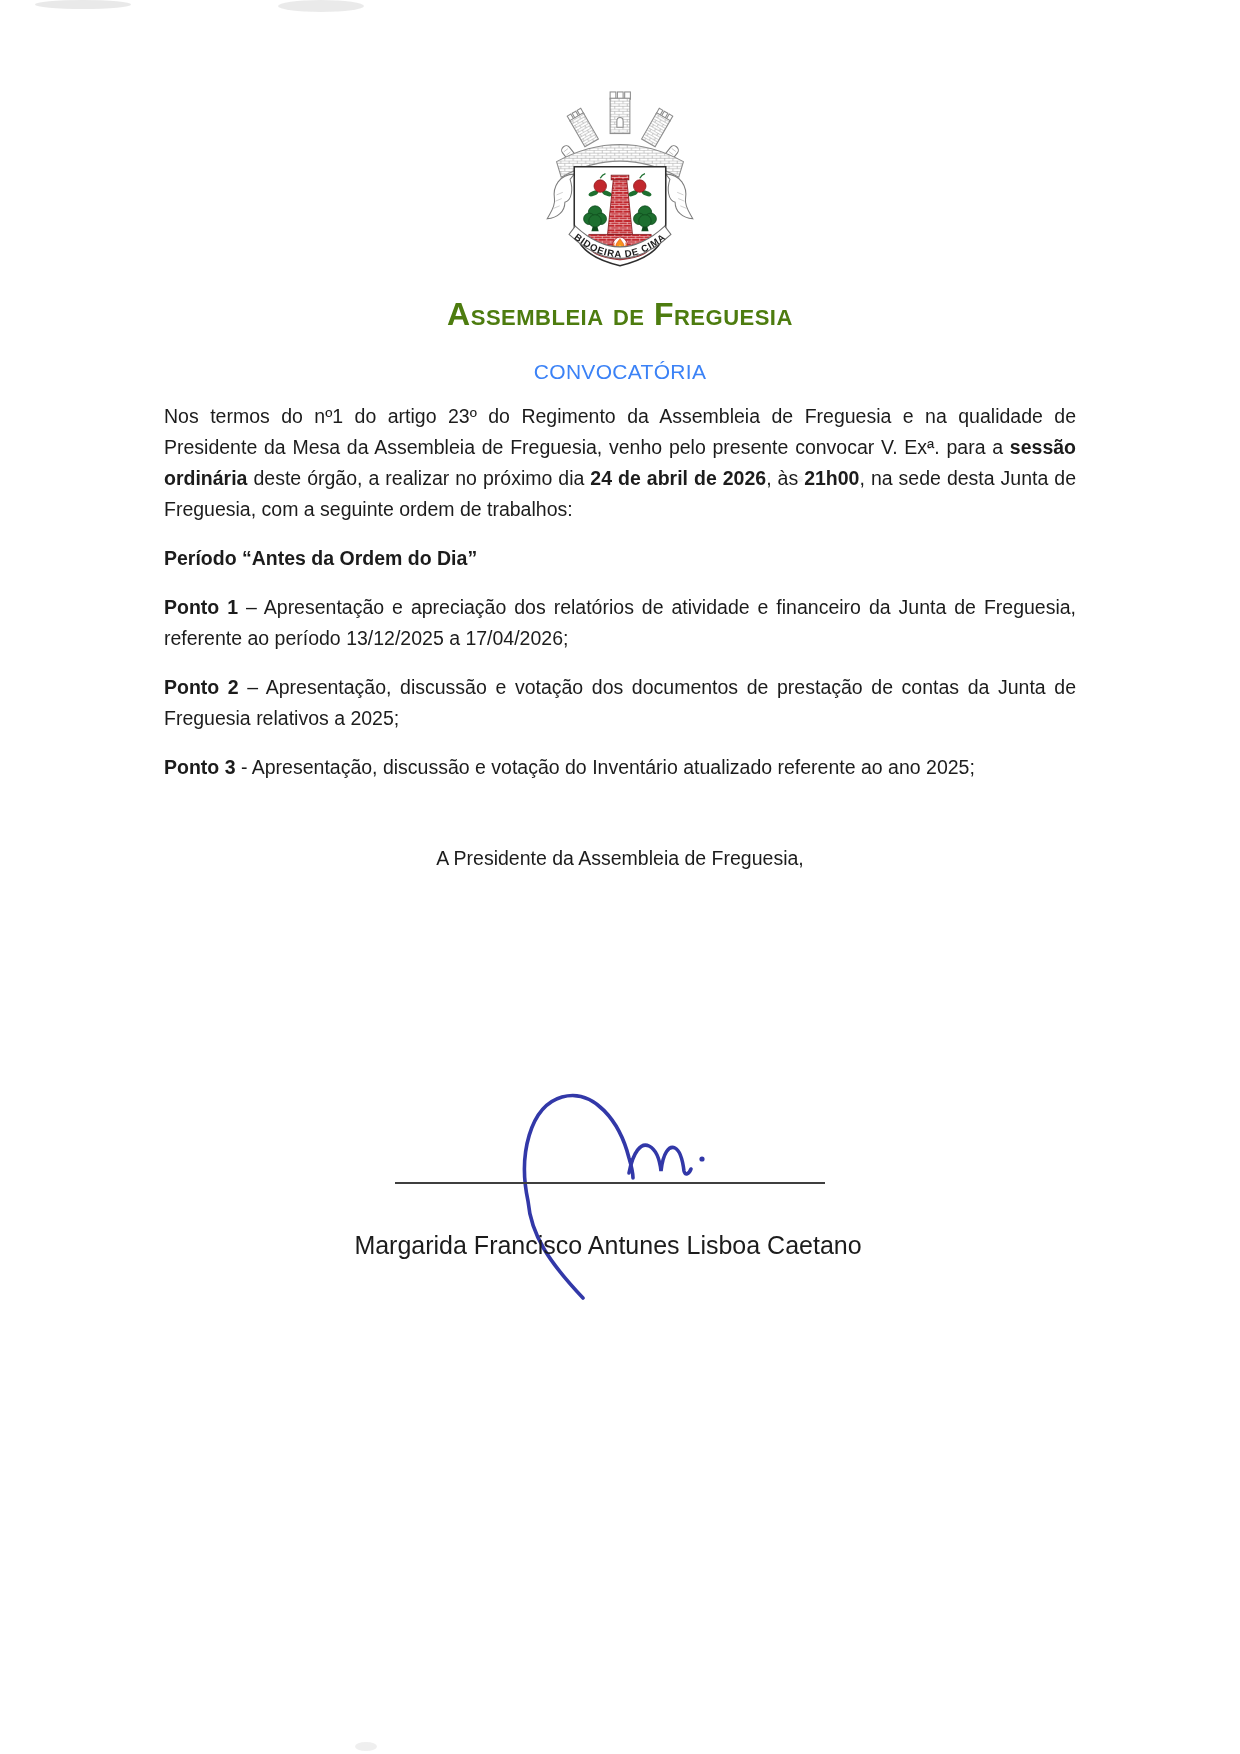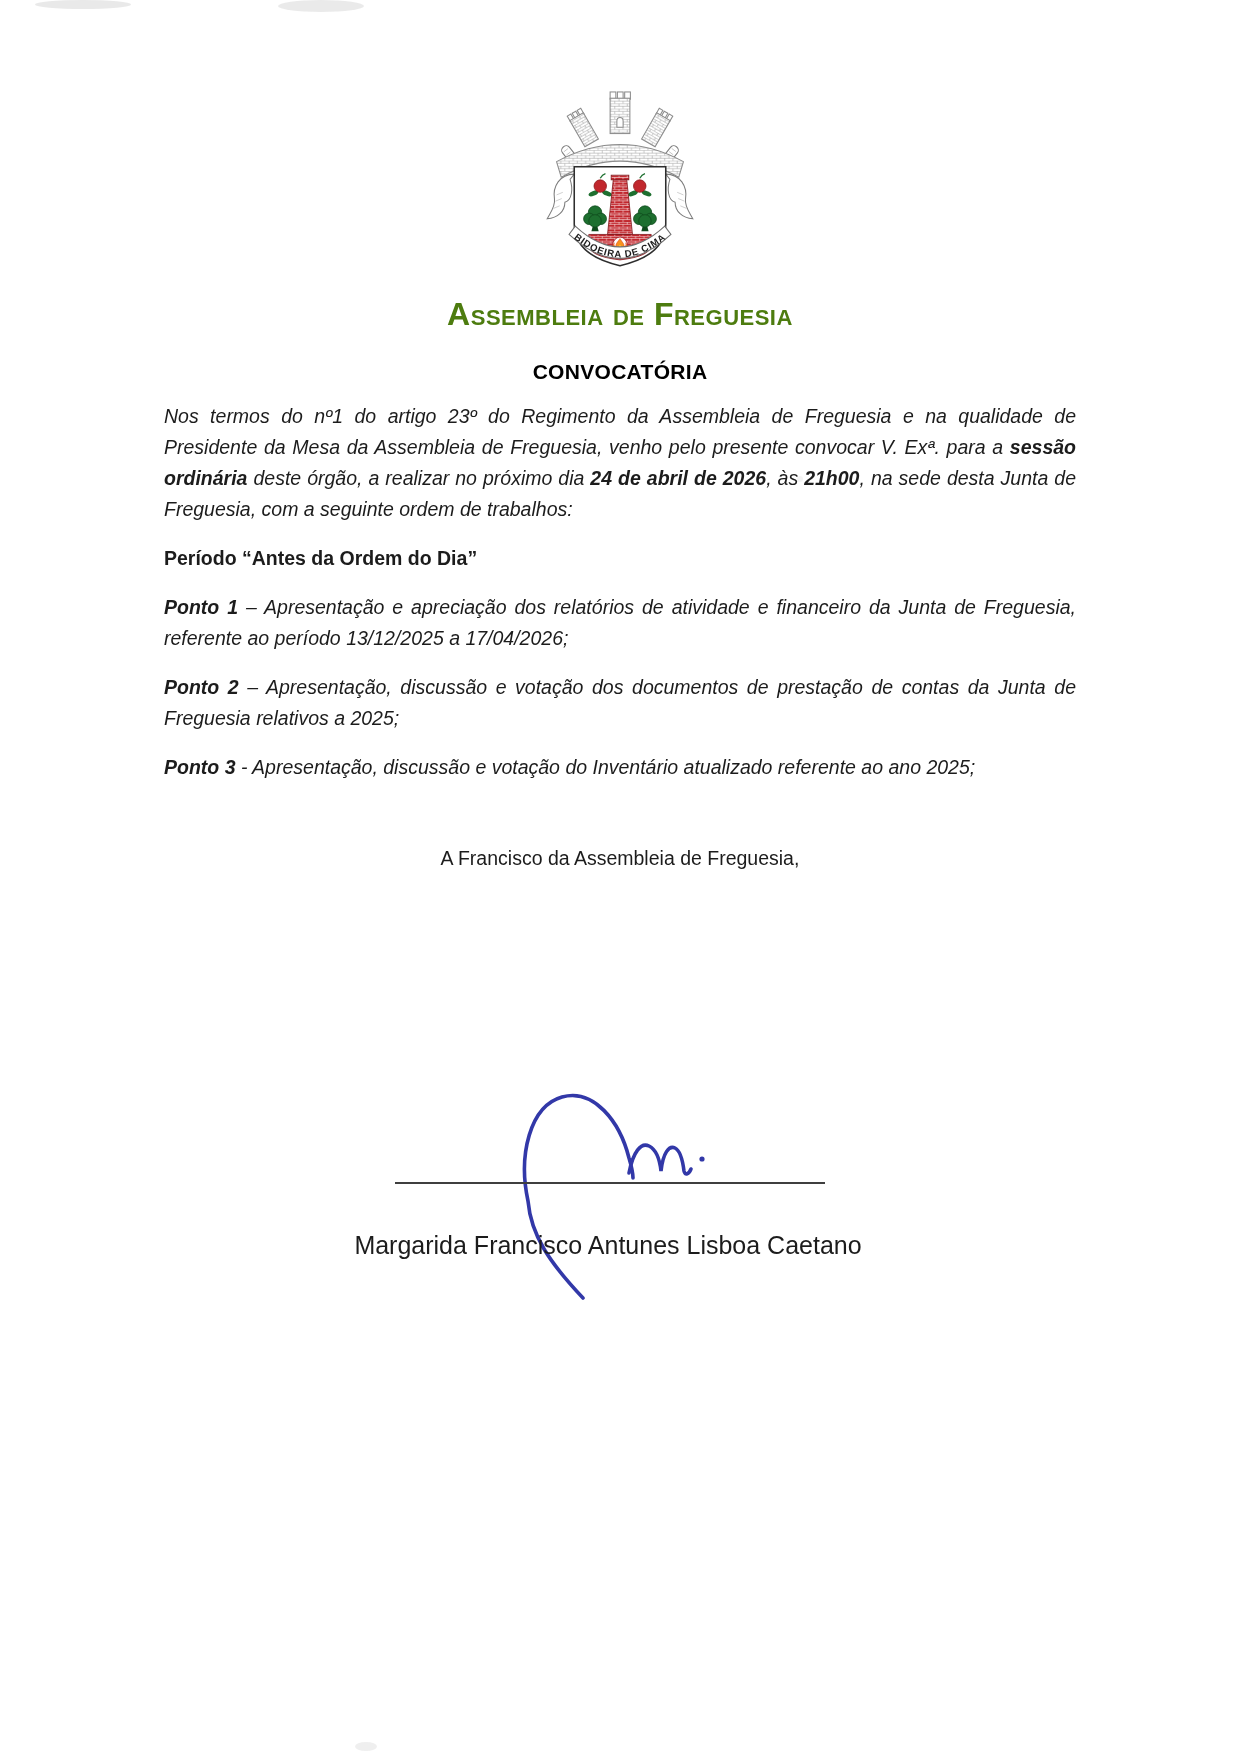--- a/index.html
+++ b/index.html
@@ -6,26 +6,26 @@
   .sheet {
     position:relative; width:1240px; height:1754px; background:#ffffff;
     font-family:"Liberation Sans", sans-serif; color:#1c1c1c; overflow:hidden;
   }
   .crest-wrap { margin:72px auto 0; width:156px; }
   .doc-title {
     margin:22px 0 0; text-align:center; font-size:32px; font-weight:700;
     font-variant-caps:small-caps; letter-spacing:0.5px; color:#4d7c0f;
   }
   .doc-subtitle {
-    margin:27px 0 0; text-align:center; font-size:21px; font-weight:700;
-    letter-spacing:0.3px; color:#000000;
+    margin:27px 0 0; text-align:center; font-size:21px; font-weight:400;
+    letter-spacing:0.3px; color:#3b82f6;
   }
   .doc-body { width:912px; margin:17px auto 0; font-size:19.5px; line-height:31px; }
   .para { margin:0 0 18px 0; }
-  .para.just { text-align:justify;font-style:italic; }
+  .para.just { text-align:justify; }
   .para b { font-weight:700; }
   .dateline { margin:96px 0 0; text-align:center; font-size:19.5px; }
   .role-line { margin:64px 0 0; text-align:center; font-size:19.5px; }
   .sig-svg { position:absolute; left:450px; top:1085px; }
   .sig-line { position:absolute; left:395px; top:1182px; width:430px; height:2px; background:#3f3f3f; }
   .signatory { position:absolute; left:0; top:1206px; width:1216px; text-align:center; font-size:25px; }
   .artifact { position:absolute; background:#c9c9c9; border-radius:50%; }
   .a1 { left:35px;  top:0;      width:96px; height:9px;  opacity:.40; }
   .a2 { left:278px; top:0;      width:86px; height:12px; opacity:.38; }
   .a3 { left:355px; top:1742px; width:22px; height:9px;  opacity:.30; }
@@ -145,21 +145,21 @@
   <h2 class="doc-subtitle">CONVOCATÓRIA</h2>
 
   <div class="doc-body">
       <p class="para just"><span>Nos termos do nº1 do artigo 23º do Regimento da Assembleia de Freguesia e na qualidade de Presidente da Mesa da Assembleia de Freguesia, venho pelo presente convocar V. Exª. para a </span><b>sessão ordinária</b><span> deste órgão, a realizar no próximo dia </span><b>24 de abril de 2026</b><span>, às </span><b>21h00</b><span>, na sede desta Junta de Freguesia, com a seguinte ordem de trabalhos:</span></p>
       <p class="para"><b>Período “Antes da Ordem do Dia”</b></p>
       <p class="para just"><b>Ponto 1</b><span> – Apresentação e apreciação dos relatórios de atividade e financeiro da Junta de Freguesia, referente ao período 13/12/2025 a 17/04/2026;</span></p>
       <p class="para just"><b>Ponto 2</b><span> – Apresentação, discussão e votação dos documentos de prestação de contas da Junta de Freguesia relativos a 2025;</span></p>
       <p class="para just"><b>Ponto 3</b><span> - Apresentação, discussão e votação do Inventário atualizado referente ao ano 2025;</span></p>
     </div>
 
-  <p class="role-line">A Francisco da Assembleia de Freguesia,</p>
+  <p class="role-line">A Presidente da Assembleia de Freguesia,</p>
 
   <svg class="sig-svg" width="260" height="225" viewBox="450 1085 260 225">
     <g fill="none" stroke="#3238a8" stroke-width="3.6" stroke-linecap="round">
       <path d="M583,1298 C549,1262 531,1235 528,1201 C518,1155 530,1106 562,1097 C594,1088 620,1122 629,1158 C632,1168 633,1174 633,1178"></path>
       <path d="M629,1173 C633,1152 641,1142 649,1146 C657,1150 660,1162 661,1171 C663,1153 669,1145 675,1148 C681,1151 683,1163 684,1171 C685,1176 689,1174 691,1169"></path>
     </g>
     <circle cx="702" cy="1159" r="2.6" fill="#3238a8"></circle>
   </svg>
   <div class="sig-line"></div>
   <p class="signatory">Margarida Francisco Antunes Lisboa Caetano</p>

